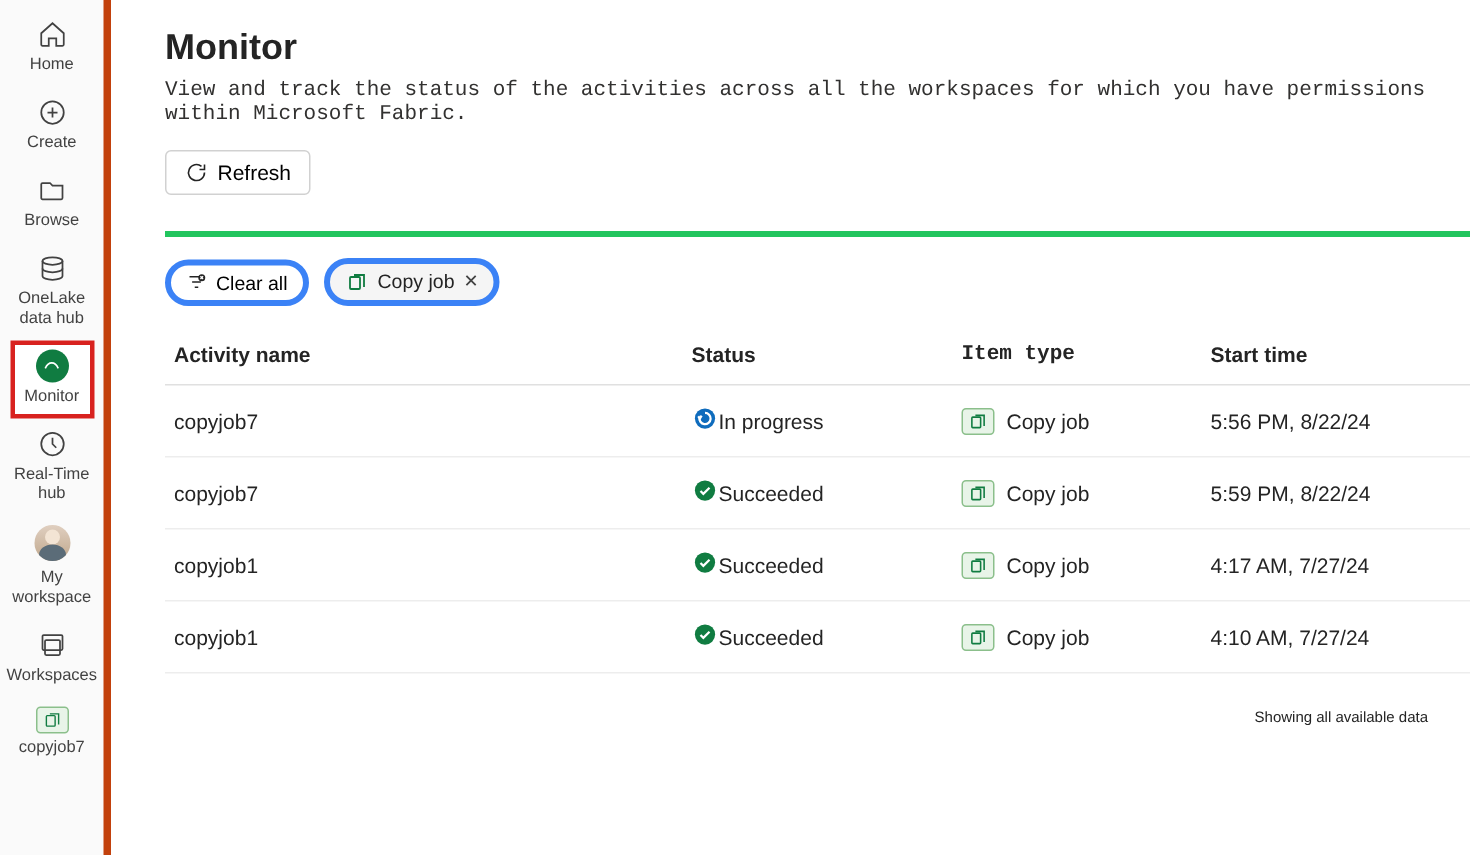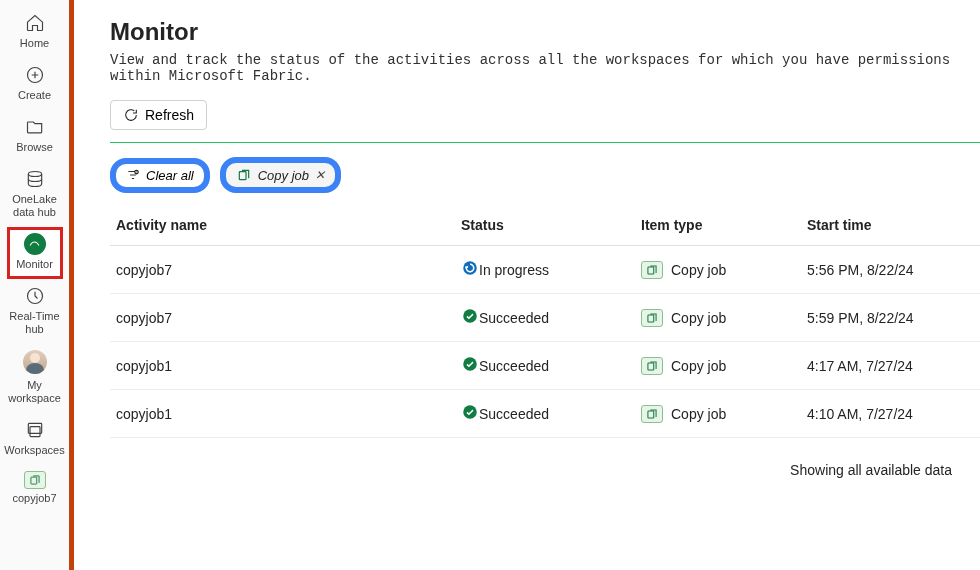--- a/index.html
+++ b/index.html
@@ -69,65 +69,64 @@
     flex: 1;
     padding: 18px 0 0 36px;
     display: flex;
     flex-direction: column;
     overflow: hidden;
   }
   .page-title { font-size: 24px; font-weight: 600; margin-bottom: 6px; }
   .subtitle { font-size: 14px; color: #323130; margin-bottom: 16px; font-family: Liberation Mono, monospace; }
   .toolbar-row {
     display: flex; align-items: center; gap: 12px;
-    padding-bottom: 12px; border-bottom: 1px solid #22c55e;
+    padding-bottom: 24px; border-bottom: 4px solid #22c55e;
     margin-right: 0;
   }
   .btn {
     display: inline-flex; align-items: center; gap: 6px;
     padding: 6px 12px;
     border: 1px solid #d1d1d1;
     border-radius: 4px;
     background: #fff;
     cursor: pointer;
     font-size: 14px;
     font-family: inherit;
   }
   .btn svg { width:16px; height:16px; stroke:#242424; fill:none; stroke-width:1.6; }
   .right-gap { flex:1; }
   .filter-row {
     display: flex; align-items: center; gap: 10px;
     padding: 14px 0 10px 0;
   }
   .chip {
-    display: inline-flex; align-items:center; gap:6px;
+    display: inline-flex; align-items:flex-start; gap:6px;
     padding: 4px 10px;
-    border: 6px solid #3b82f6;
+    border: 4px solid #3b82f6;
     border-radius: 16px;
     background:#fff;
     font-size:13px;
     cursor:pointer;
-    font-style:italic;
   }
   .chip.tag {
     background: #f5f5f5;
   }
   .chip svg { width:14px; height:14px; }
   .clear-chip svg { stroke:#242424; fill:none; stroke-width:1.6; }
   .copy-ico { width:16px; height:16px; display:inline-flex; }
   .copy-ico svg { width:16px; height:16px; }
   .chip-close { font-size:12px; color:#424242; cursor:pointer; }
   .table-head {
     display:flex; padding: 14px 12px 12px 6px;
     border-bottom:1px solid #e0e0e0;
     font-weight:600; font-size:14px;
   }
   .col-name { width: 345px; }
   .col-status { width: 180px; }
-  .col-type { width: 166px; }
+  .col-type { width: 166px; font-family: Liberation Mono, monospace; }
   .col-start { flex:1; }
   .row {
     display:flex; align-items:center; padding: 13px 0 13px 6px;
     border-bottom:1px solid #ededed;
   }
   .cell-name { width:345px; }
   .cell-status { width:180px; display:flex; align-items:center; gap:0; }
   .cell-type { width:166px; display:flex; align-items:center; gap:8px; }
   .cell-start { flex:1; }
   .status-ico { width:18px; height:18px; }
@@ -136,21 +135,21 @@
   .cj-badge {
     width: 22px; height: 18px;
     border-radius: 3px;
     border: 1px solid #8bbf8b;
     background: #e8f4e8;
     display:inline-flex; align-items:center; justify-content:center;
   }
   .cj-badge svg { width:14px; height:14px; }
   .footer-msg {
     text-align:right; padding: 24px 28px 0 0;
-    font-size:14px; color:#242424;
+    font-size:10px; color:#242424;
   }
 </style>
 </head>
 <body>
 
 <nav class="sidebar">
   <div class="side-item">
     <span class="ico">
       <svg viewBox="0 0 24 24">
           <path d="M3 11 12 3l9 8v9a1 1 0 0 1-1 1h-5v-6h-6v6H4a1 1 0 0 1-1-1z"></path>

